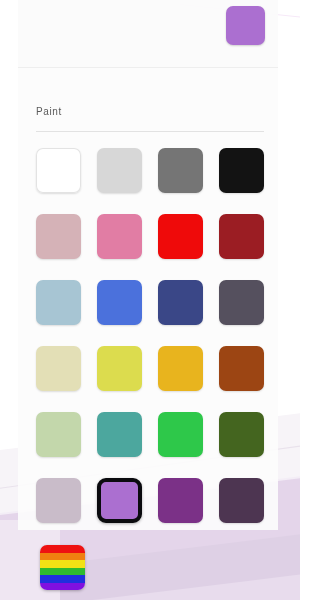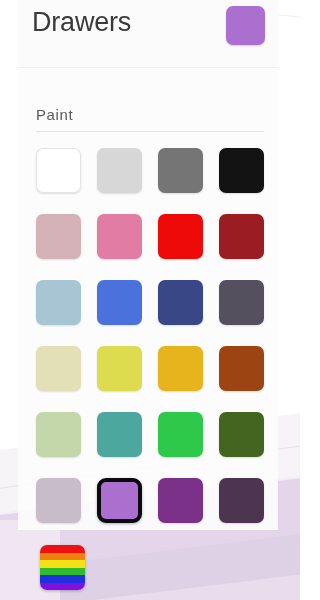--- a/index.html
+++ b/index.html
@@ -141,21 +141,21 @@
 
   
   #paint-section {
     position: relative;
     padding: 0;
   }
   #paint-label {
     position: absolute;
     left: 18px;
     top: 38px;
-    font-size: 15px;
+    font-size: 10px;
     color: #5a5a5a;
     letter-spacing: 0.6px;
   }
   #paint-divider {
     position: absolute;
     left: 18px;
     top: 63px;
     width: 228px;
     height: 1px;
     background: #e2e2e2;
@@ -217,21 +217,20 @@
   <div class="cab-face" style="background: rgb(228, 213, 234);"></div>
   <div class="cab-shadow"></div>
   <div class="wall-left"></div>
   <div class="hairline"></div>
   <div class="hairline2"></div>
 </div>
 
 <div id="panel">
 
   <div id="panel-header">
-    <div id="panel-title">Drawers</div>
     <div id="current-color-swatch" style="background: rgb(171, 111, 208);"></div>
   </div>
 
   <div id="paint-section">
     <div id="paint-label">Paint</div>
     <div id="paint-divider"></div>
     <div id="swatch-grid">
         <div class="swatch light-edge" style="background: rgb(255, 255, 255);"></div>
         <div class="swatch" style="background: rgb(215, 215, 215);"></div>
         <div class="swatch" style="background: rgb(117, 117, 117);"></div>

